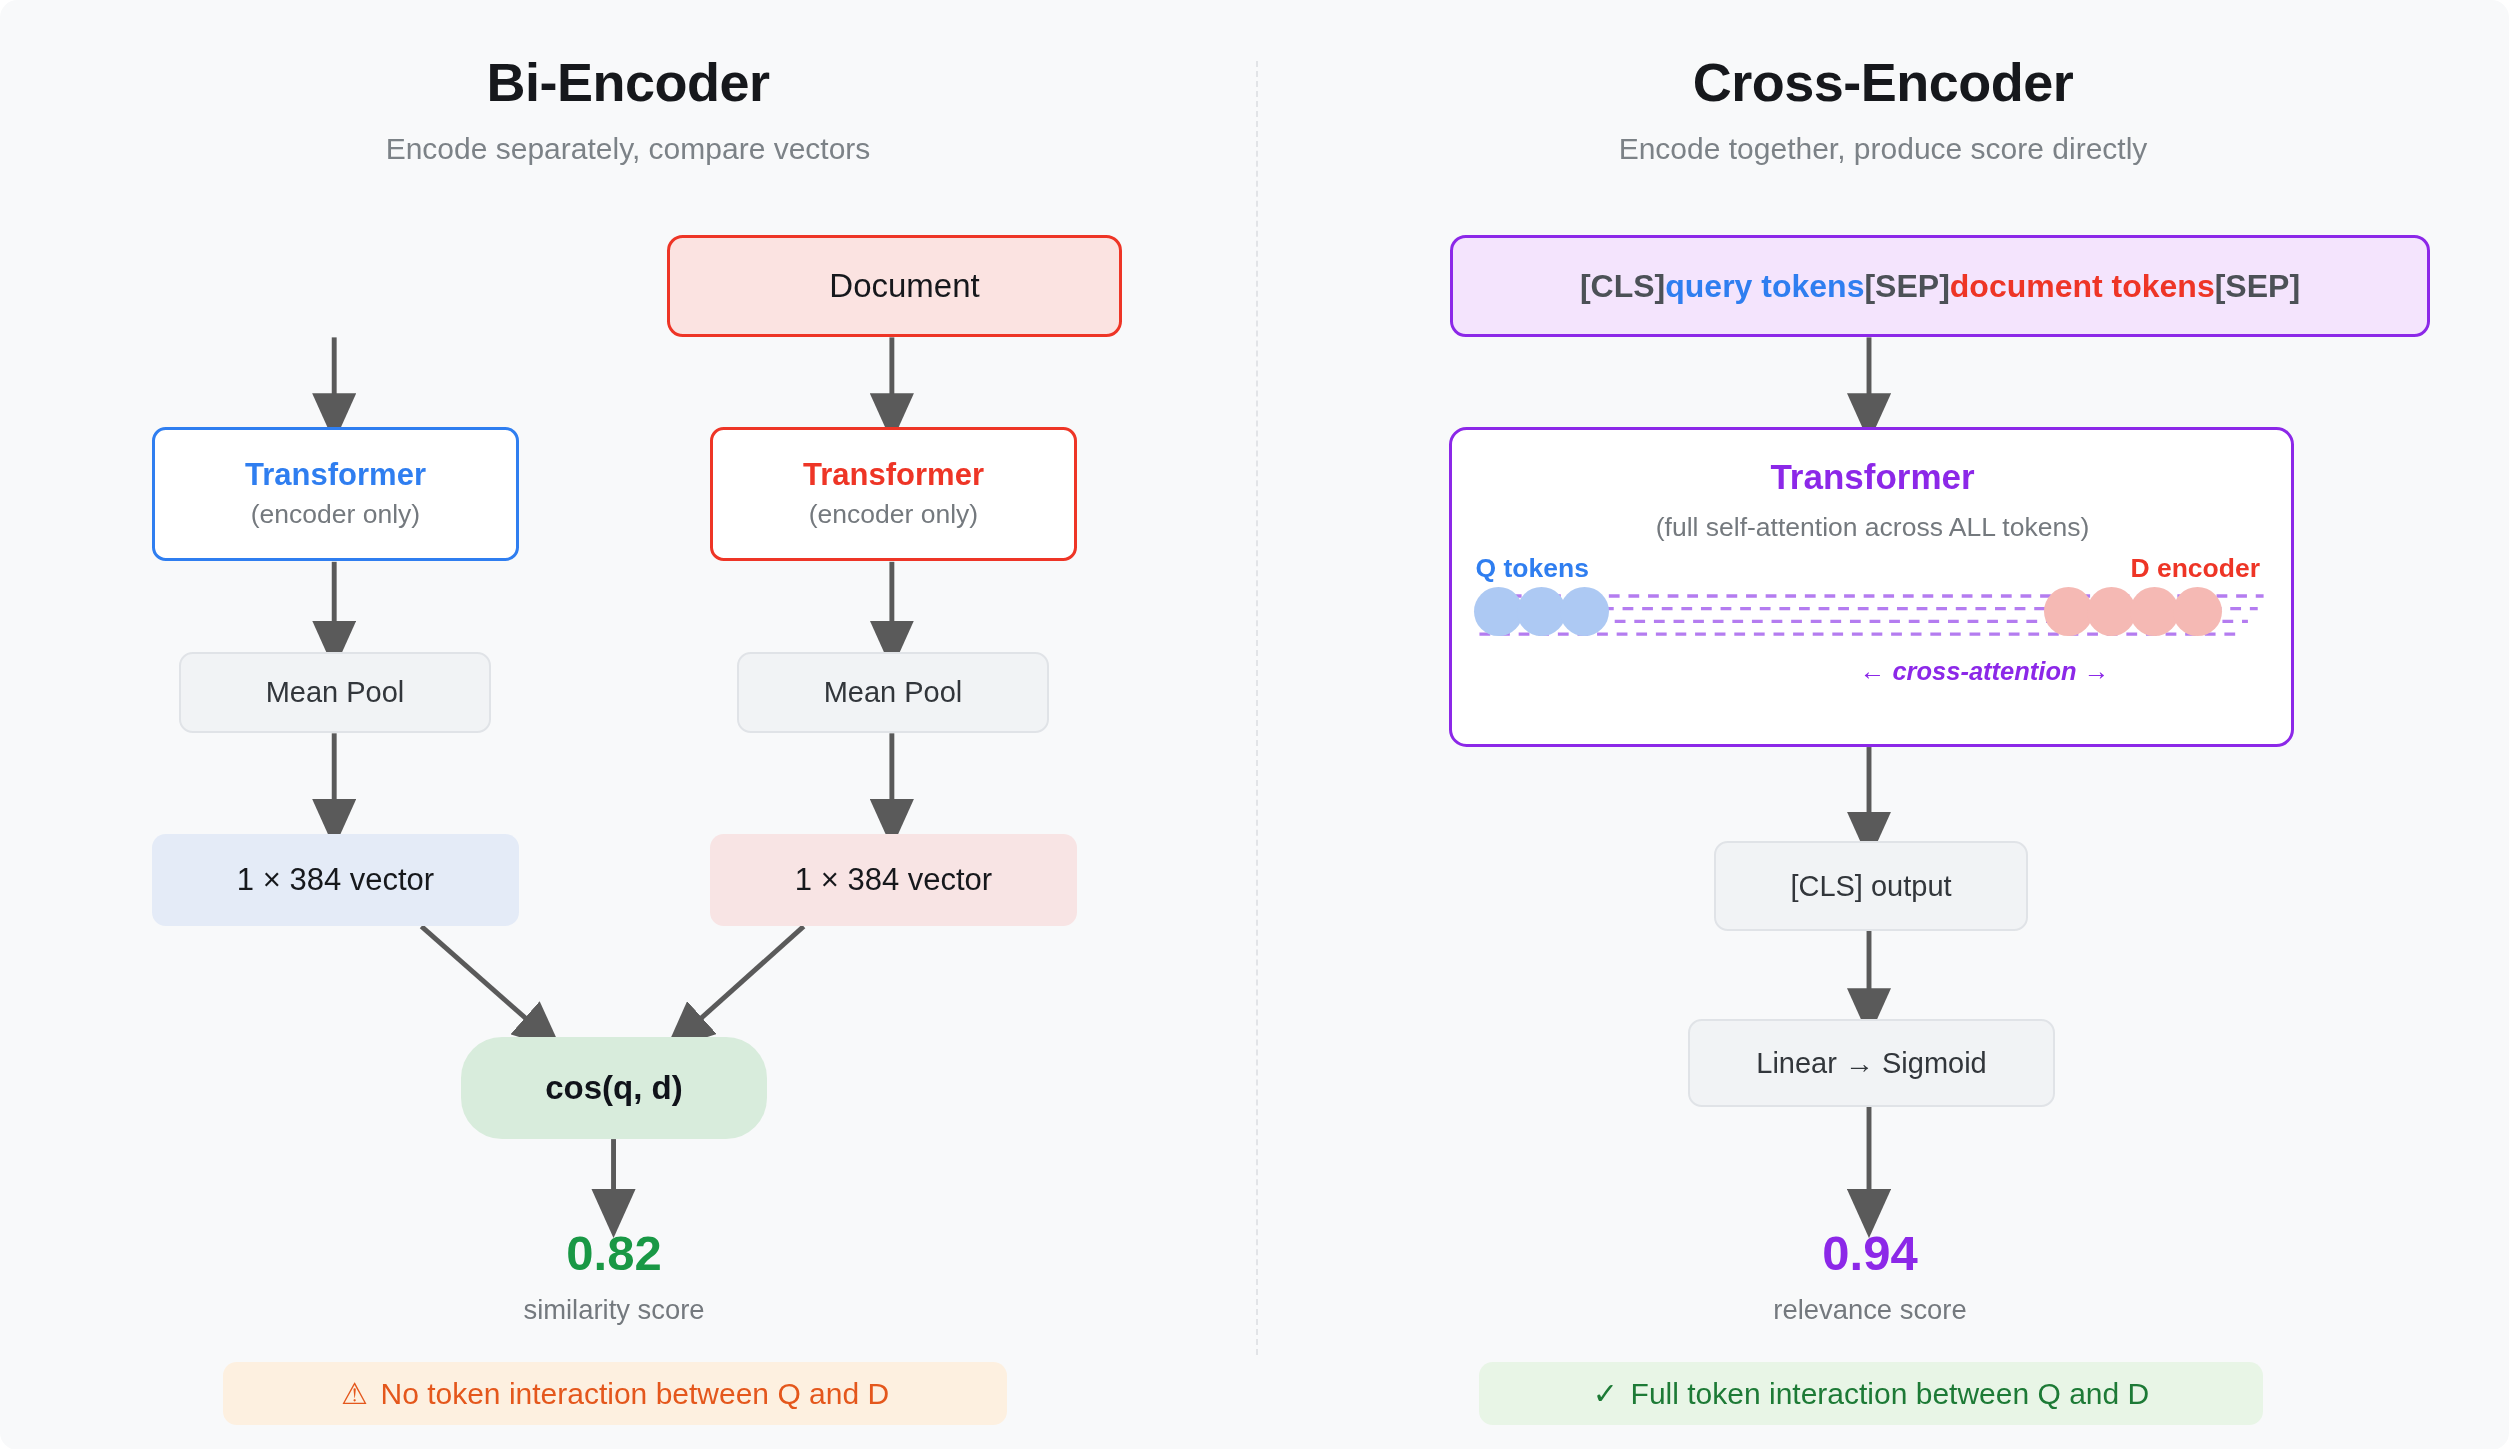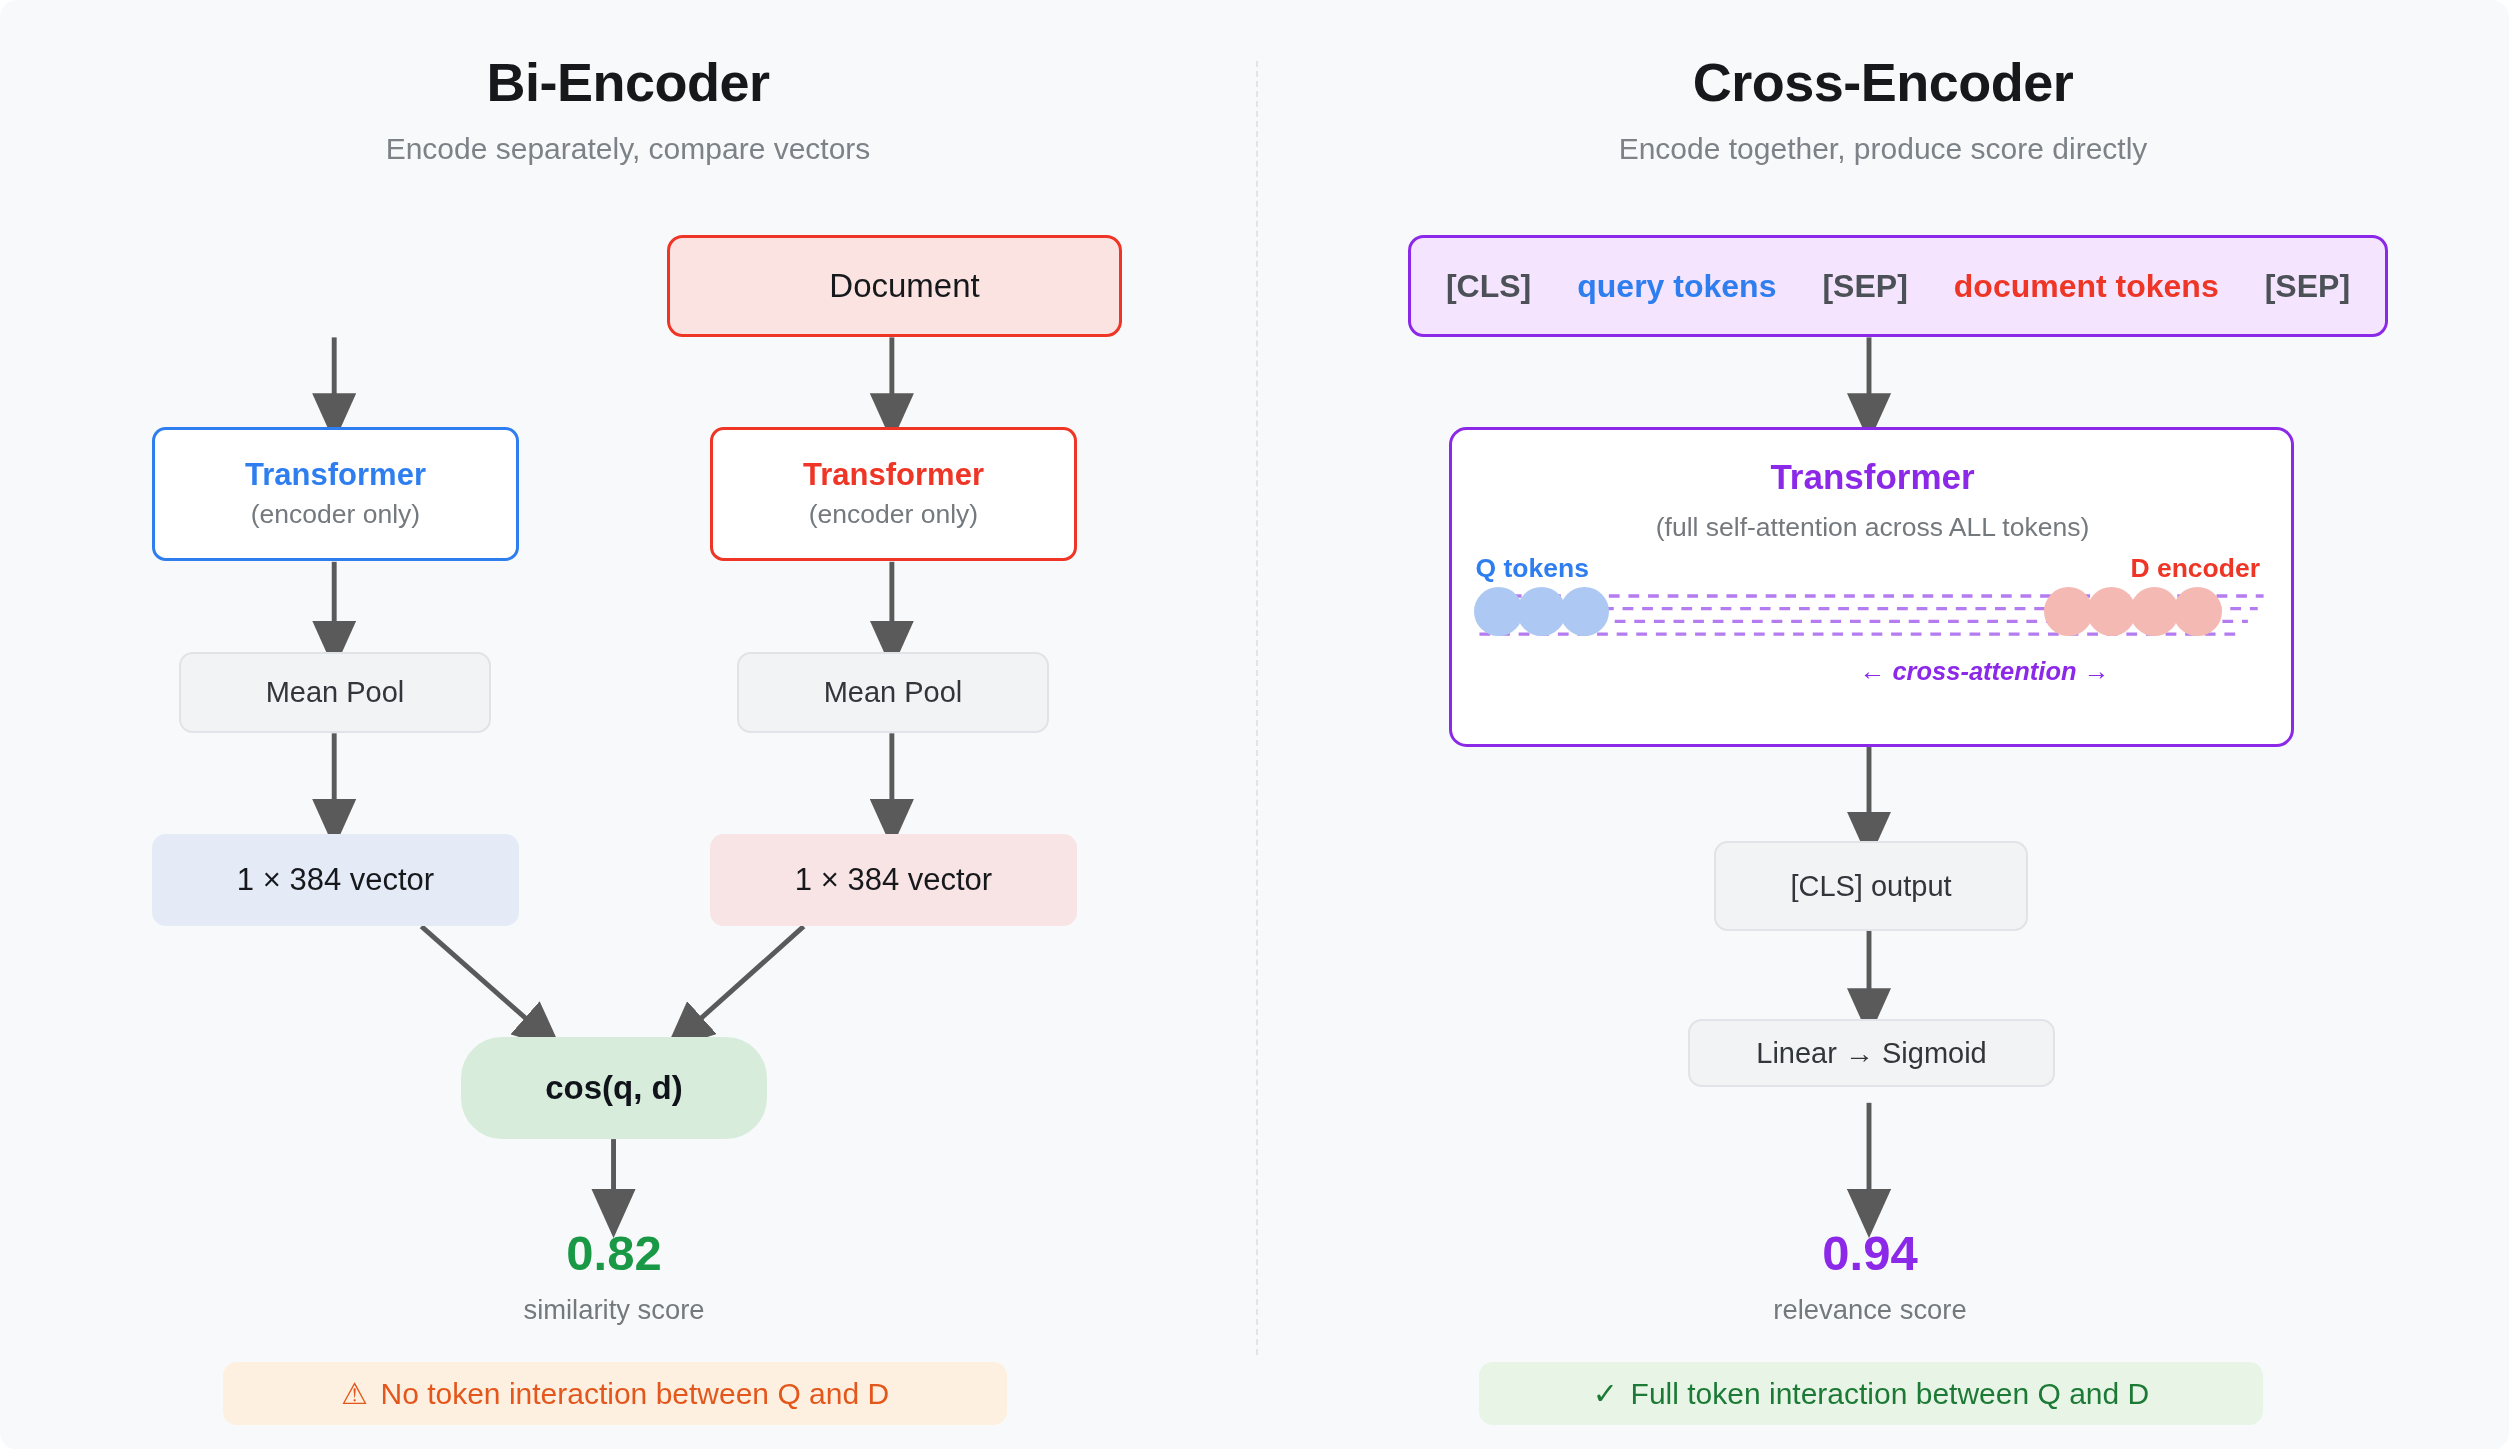--- a/index.html
+++ b/index.html
@@ -278,21 +278,21 @@
   <div class="abs score-label" style="left:0px; top:1294px; width:1228px;">similarity score</div>
 
   <div class="abs footer-note warn" style="left:223px; top:1362px; width:784px; height:63px;">
     <span style="margin-right:12.7px;">⚠</span>
     <span>No token interaction between Q and D</span>
   </div>
 
   <div class="abs panel-title" style="left:1256px; top:51px; width:1254px;">Cross-Encoder</div>
   <div class="abs panel-sub" style="left:1256px; top:132px; width:1254px;">Encode together, produce score directly</div>
 
-  <div class="abs box-tokenseq" style="left:1408px; top:235px; width:980px; height:102px;gap:46px;">
+  <div class="abs box-tokenseq" style="left:1450px; top:235px; width:980px; height:102px;">
     <span class="tok-cls">[CLS]</span>
     <span class="tok-q">query tokens</span>
     <span class="tok-sep">[SEP]</span>
     <span class="tok-d">document tokens</span>
     <span class="tok-sep">[SEP]</span>
   </div>
 
   <div class="abs box-bigtf" style="left:1449px; top:427px; width:845px; height:320px;">
 
     <div class="abs tf-title purple" style="left:0px; top:27.4px; width:841px; text-align:center;">Transformer</div>
@@ -319,21 +319,21 @@
     <div class="token-dot d" style="left:678px; top:157px; width:49px; height:49px;"></div>
     <div class="token-dot d" style="left:721px; top:157px; width:49px; height:49px;"></div>
 
     <div class="cross-attn-label" style="left:0px; top:227px; width:985px; text-align:center;padding-left:40px;">← cross-attention →</div>
   </div>
 
   <div class="abs box box-neutral" style="left:1714px; top:841px; width:314px; height:90px;">
     <span>[CLS] output</span>
   </div>
 
-  <div class="abs box box-neutral" style="left:1688px; top:1019px; width:367px; height:68px;">
+  <div class="abs box box-neutral" style="left:1688px; top:1019px; width:367px; height:88px;">
     <span>Linear → Sigmoid</span>
   </div>
 
   <div class="abs score-value purple" style="left:1256px; top:1225px; width:1228px;">0.94</div>
   <div class="abs score-label" style="left:1256px; top:1294px; width:1228px;">relevance score</div>
 
   <div class="abs footer-note ok" style="left:1479px; top:1362px; width:784px; height:63px;">
     <span style="margin-right:12.7px;">✓</span>
     <span>Full token interaction between Q and D</span>
   </div>

